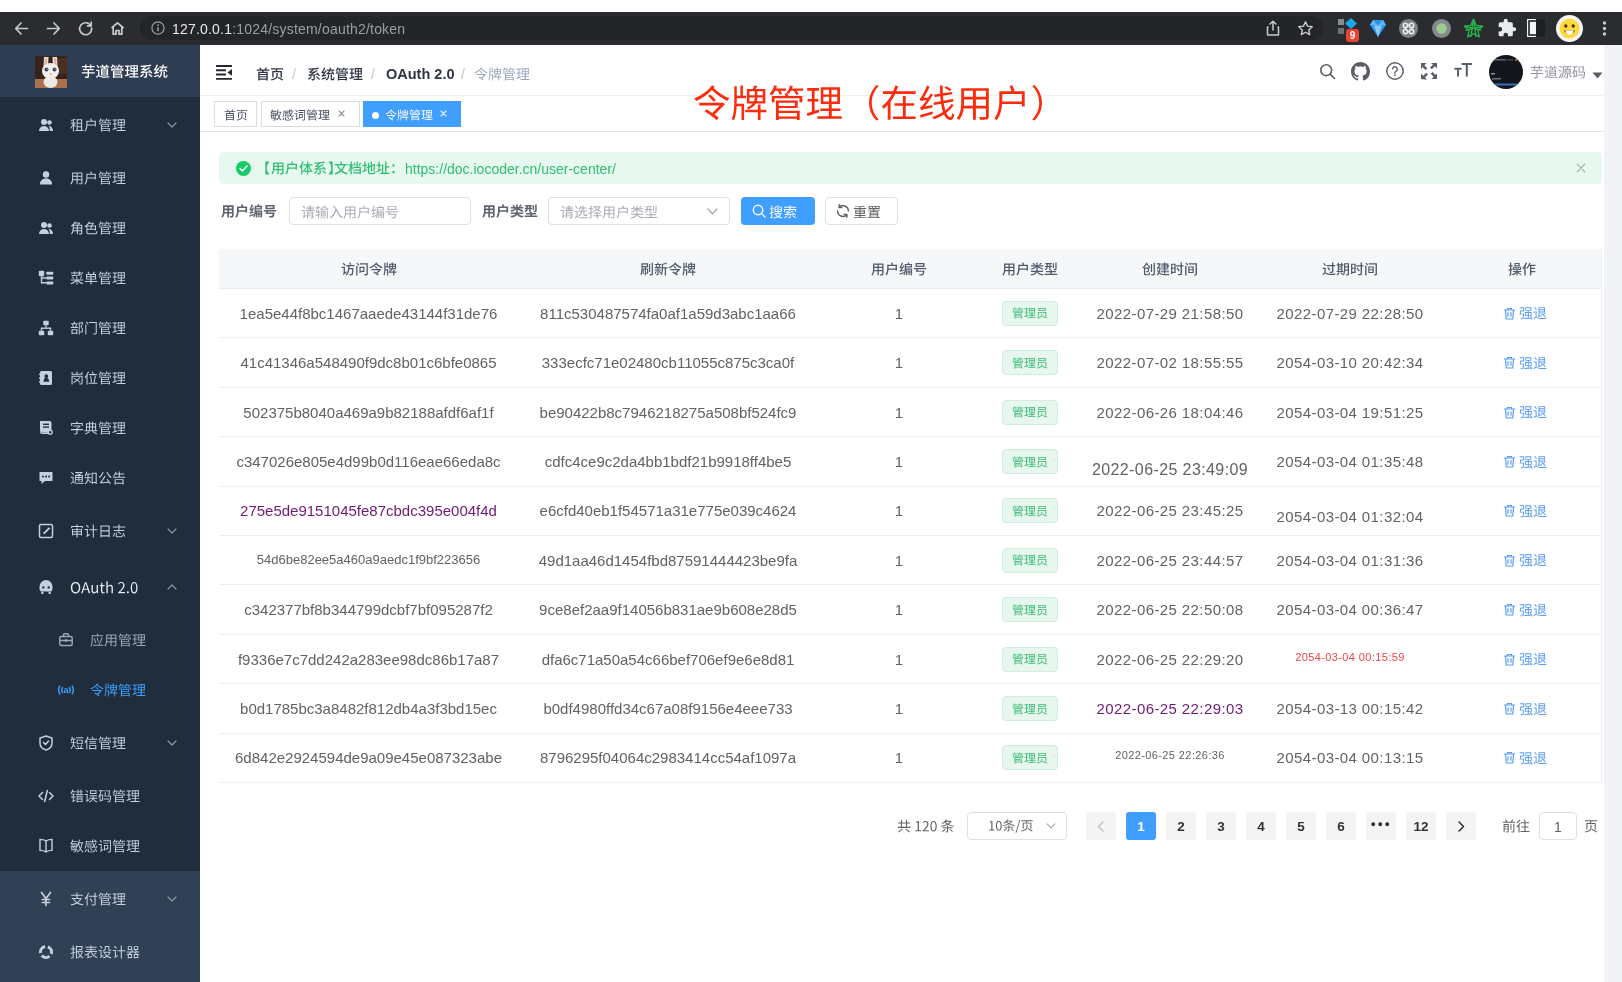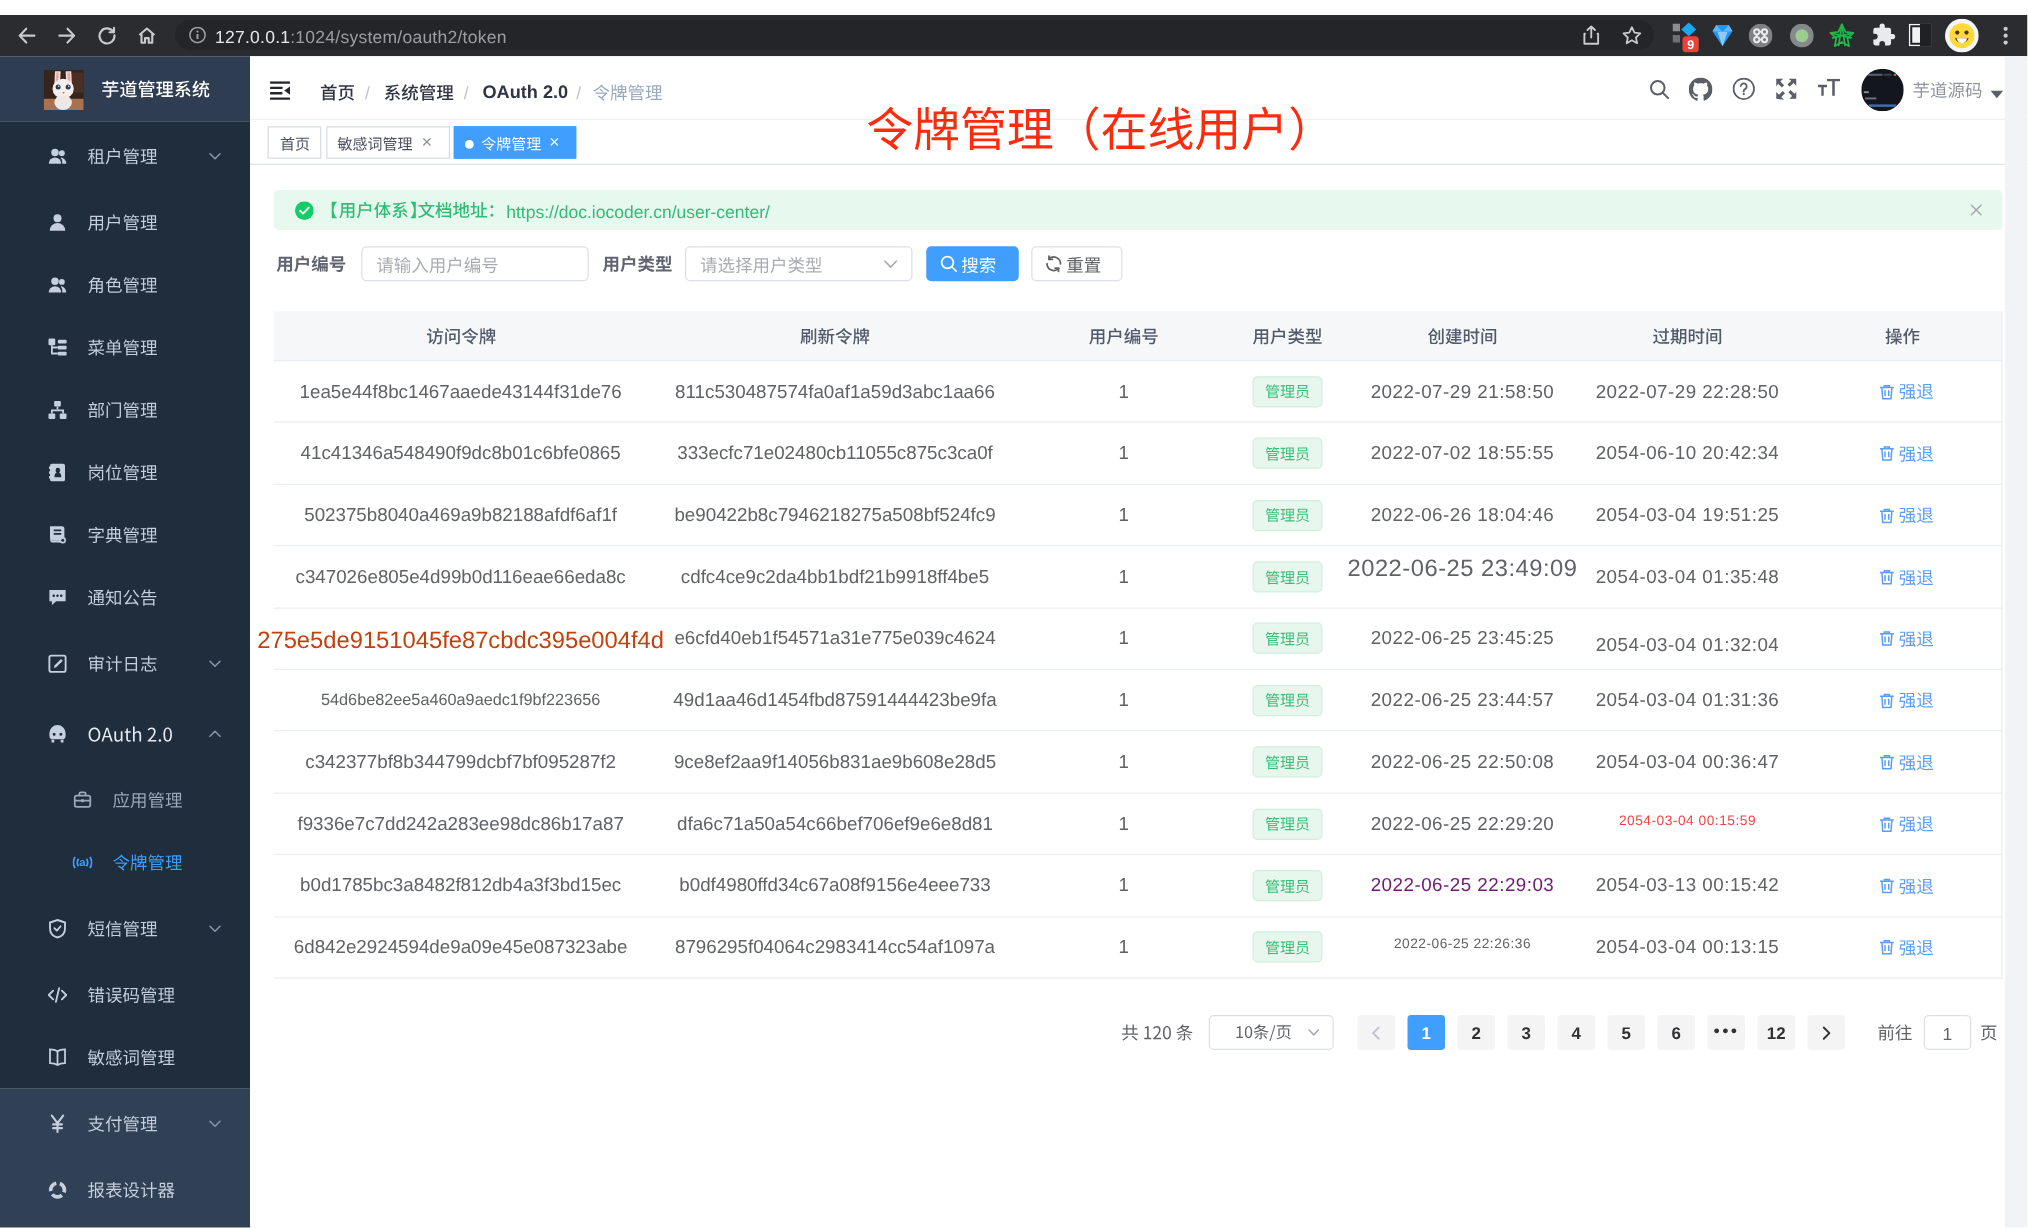--- a/index.html
+++ b/index.html
@@ -682,21 +682,21 @@
 <div class="a t" style="left:899px;top:342.2px;transform:translateX(-50%);font-size:15px;color:#606266">1</div>
 <div class="a" style="left:1002px;top:338.2px;width:56px;height:25px;background:#e8f7ee;border:1px solid #cfeedd;border-radius:4px"></div>
 <div class="a" style="left:1012.0px;top:344.7px">
       <svg class="ct" width="36.0" height="12.0" viewBox="0 0 3000 1000" fill="#3abb76">
         <use href="#gr7ba1" x="0"></use>
         <use href="#gr7406" x="1000"></use>
         <use href="#gr5458" x="2000"></use>
       </svg>
     </div>
 <div class="a t" style="left:1170px;top:342.2px;transform:translateX(-50%);font-size:15px;color:#606266;letter-spacing:.4px">2022-07-02 18:55:55</div>
-<div class="a t" style="left:1350px;top:342.2px;transform:translateX(-50%);font-size:15px;color:#606266;letter-spacing:.4px">2054-06-10 20:42:34</div>
+<div class="a t" style="left:1350px;top:342.2px;transform:translateX(-50%);font-size:15px;color:#606266;letter-spacing:.4px">2054-03-10 20:42:34</div>
 <svg class="a" style="left:1503.0px;top:344.2px" width="13" height="13" viewBox="0 0 13 13" fill="none" stroke="#5a9df5" stroke-width="1.2">
       <path d="M1 3h11M4.5 3V1.5h4V3M2.5 3l0.7 9h6.6L10.5 3M5 5.2v4.6M8 5.2v4.6"></path>
     </svg>
 <div class="a" style="left:1518.5px;top:343.7px">
       <svg class="ct" width="28.0" height="14.0" viewBox="0 0 2000 1000" fill="#5a9df5">
         <use href="#gr5f3a" x="0"></use>
         <use href="#gr9000" x="1000"></use>
       </svg>
     </div>
 <div class="a" style="left:219px;top:424.2px;width:1383px;height:1px;background:#ebeef5"></div>
@@ -727,33 +727,33 @@
 <div class="a t" style="left:668px;top:441.0px;transform:translateX(-50%);font-size:15px;color:#606266">cdfc4ce9c2da4bb1bdf21b9918ff4be5</div>
 <div class="a t" style="left:899px;top:441.0px;transform:translateX(-50%);font-size:15px;color:#606266">1</div>
 <div class="a" style="left:1002px;top:437.0px;width:56px;height:25px;background:#e8f7ee;border:1px solid #cfeedd;border-radius:4px"></div>
 <div class="a" style="left:1012.0px;top:443.5px">
       <svg class="ct" width="36.0" height="12.0" viewBox="0 0 3000 1000" fill="#3abb76">
         <use href="#gr7ba1" x="0"></use>
         <use href="#gr7406" x="1000"></use>
         <use href="#gr5458" x="2000"></use>
       </svg>
     </div>
-<div class="a t" style="left:1170px;top:433px;transform:translateX(-50%);font-size:19px;color:#606266;letter-spacing:.4px">2022-06-25 23:49:09</div>
+<div class="a t" style="left:1170px;top:449px;transform:translateX(-50%);font-size:16px;color:#606266;letter-spacing:.4px">2022-06-25 23:49:09</div>
 <div class="a t" style="left:1350px;top:441.0px;transform:translateX(-50%);font-size:15px;color:#606266;letter-spacing:.4px">2054-03-04 01:35:48</div>
 <svg class="a" style="left:1503.0px;top:443.0px" width="13" height="13" viewBox="0 0 13 13" fill="none" stroke="#5a9df5" stroke-width="1.2">
       <path d="M1 3h11M4.5 3V1.5h4V3M2.5 3l0.7 9h6.6L10.5 3M5 5.2v4.6M8 5.2v4.6"></path>
     </svg>
 <div class="a" style="left:1518.5px;top:442.5px">
       <svg class="ct" width="28.0" height="14.0" viewBox="0 0 2000 1000" fill="#5a9df5">
         <use href="#gr5f3a" x="0"></use>
         <use href="#gr9000" x="1000"></use>
       </svg>
     </div>
 <div class="a" style="left:219px;top:523.0px;width:1383px;height:1px;background:#ebeef5"></div>
-<div class="a t" style="left:368.5px;top:490.4px;transform:translateX(-50%);font-size:19px;color:#c2410c">275e5de9151045fe87cbdc395e004f4d</div>
+<div class="a t" style="left:368.5px;top:490.4px;transform:translateX(-50%);font-size:15px;color:#701a75">275e5de9151045fe87cbdc395e004f4d</div>
 <div class="a t" style="left:668px;top:490.4px;transform:translateX(-50%);font-size:15px;color:#606266">e6cfd40eb1f54571a31e775e039c4624</div>
 <div class="a t" style="left:899px;top:490.4px;transform:translateX(-50%);font-size:15px;color:#606266">1</div>
 <div class="a" style="left:1002px;top:486.4px;width:56px;height:25px;background:#e8f7ee;border:1px solid #cfeedd;border-radius:4px"></div>
 <div class="a" style="left:1012.0px;top:492.9px">
       <svg class="ct" width="36.0" height="12.0" viewBox="0 0 3000 1000" fill="#3abb76">
         <use href="#gr7ba1" x="0"></use>
         <use href="#gr7406" x="1000"></use>
         <use href="#gr5458" x="2000"></use>
       </svg>
     </div>

